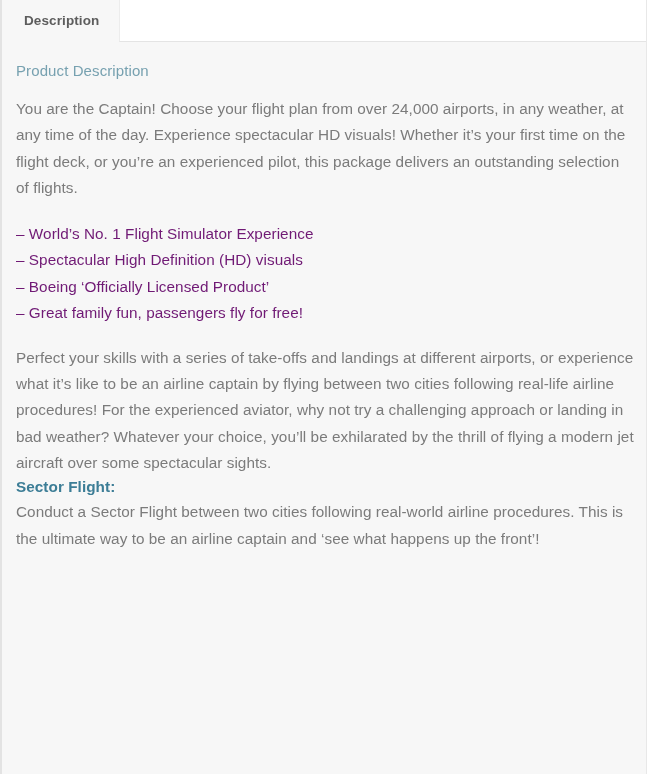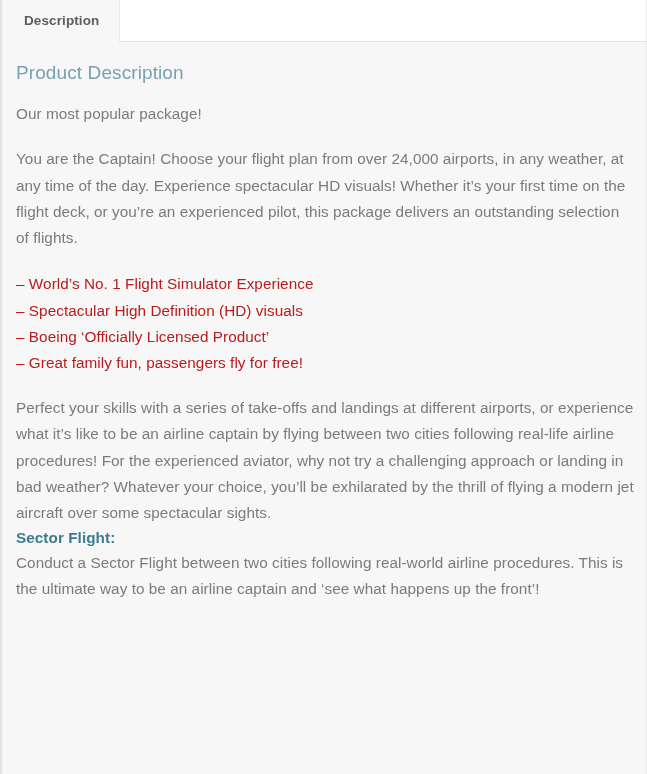--- a/index.html
+++ b/index.html
@@ -59,21 +59,21 @@
     border-bottom: 1px solid #e4e4e4;
     box-sizing: border-box;
   }
 
   
   .content {
     padding: 20px 12px 0 14px;
     box-sizing: border-box;
   }
   .section-heading {
-    font-size: 19px;
+    font-size: 15px;
     font-weight: normal;
     color: #77a1b0;
     margin: 0 0 17px 0;
     letter-spacing: 0.1px;
   }
   p.body-text,
   .intro-line {
     font-size: 15.3px;
     line-height: 1.72;
     color: #7b7b7b;
@@ -84,21 +84,21 @@
   p.body-text.tight { margin-bottom: 2px; }
 
   ul.feature-list {
     list-style: none;
     margin: 0 0 19px 0;
     padding: 0;
   }
   ul.feature-list li {
     font-size: 15.3px;
     line-height: 1.71;
-    color: #b91c1c;
+    color: #701a75;
     letter-spacing: 0.05px;
     white-space: nowrap;
   }
 
   .sub-heading {
     font-size: 15.3px;
     font-weight: bold;
     color: #3c7d96;
     margin: 0 0 3px 0;
     letter-spacing: 0.05px;
@@ -121,21 +121,20 @@
     <div class="tab active">
       <span>Description</span>
     </div>
     <div class="tab-rest"></div>
   </div>
 
   <div class="content">
 
     <h2 class="section-heading">Product Description</h2>
 
-    <p class="intro-line">Our most popular package!</p>
 
     <p class="body-text">You are the Captain! Choose your flight plan from over 24,000 airports, in any weather, at any time of the day. Experience spectacular HD visuals! Whether it’s your first time on the flight deck, or you’re an experienced pilot, this package delivers an outstanding selection of flights.</p>
 
     <ul class="feature-list">
       <li>– World’s No. 1 Flight Simulator Experience</li>
       <li>– Spectacular High Definition (HD) visuals</li>
       <li>– Boeing ‘Officially Licensed Product’</li>
       <li>– Great family fun, passengers fly for free!</li>
     </ul>
 

